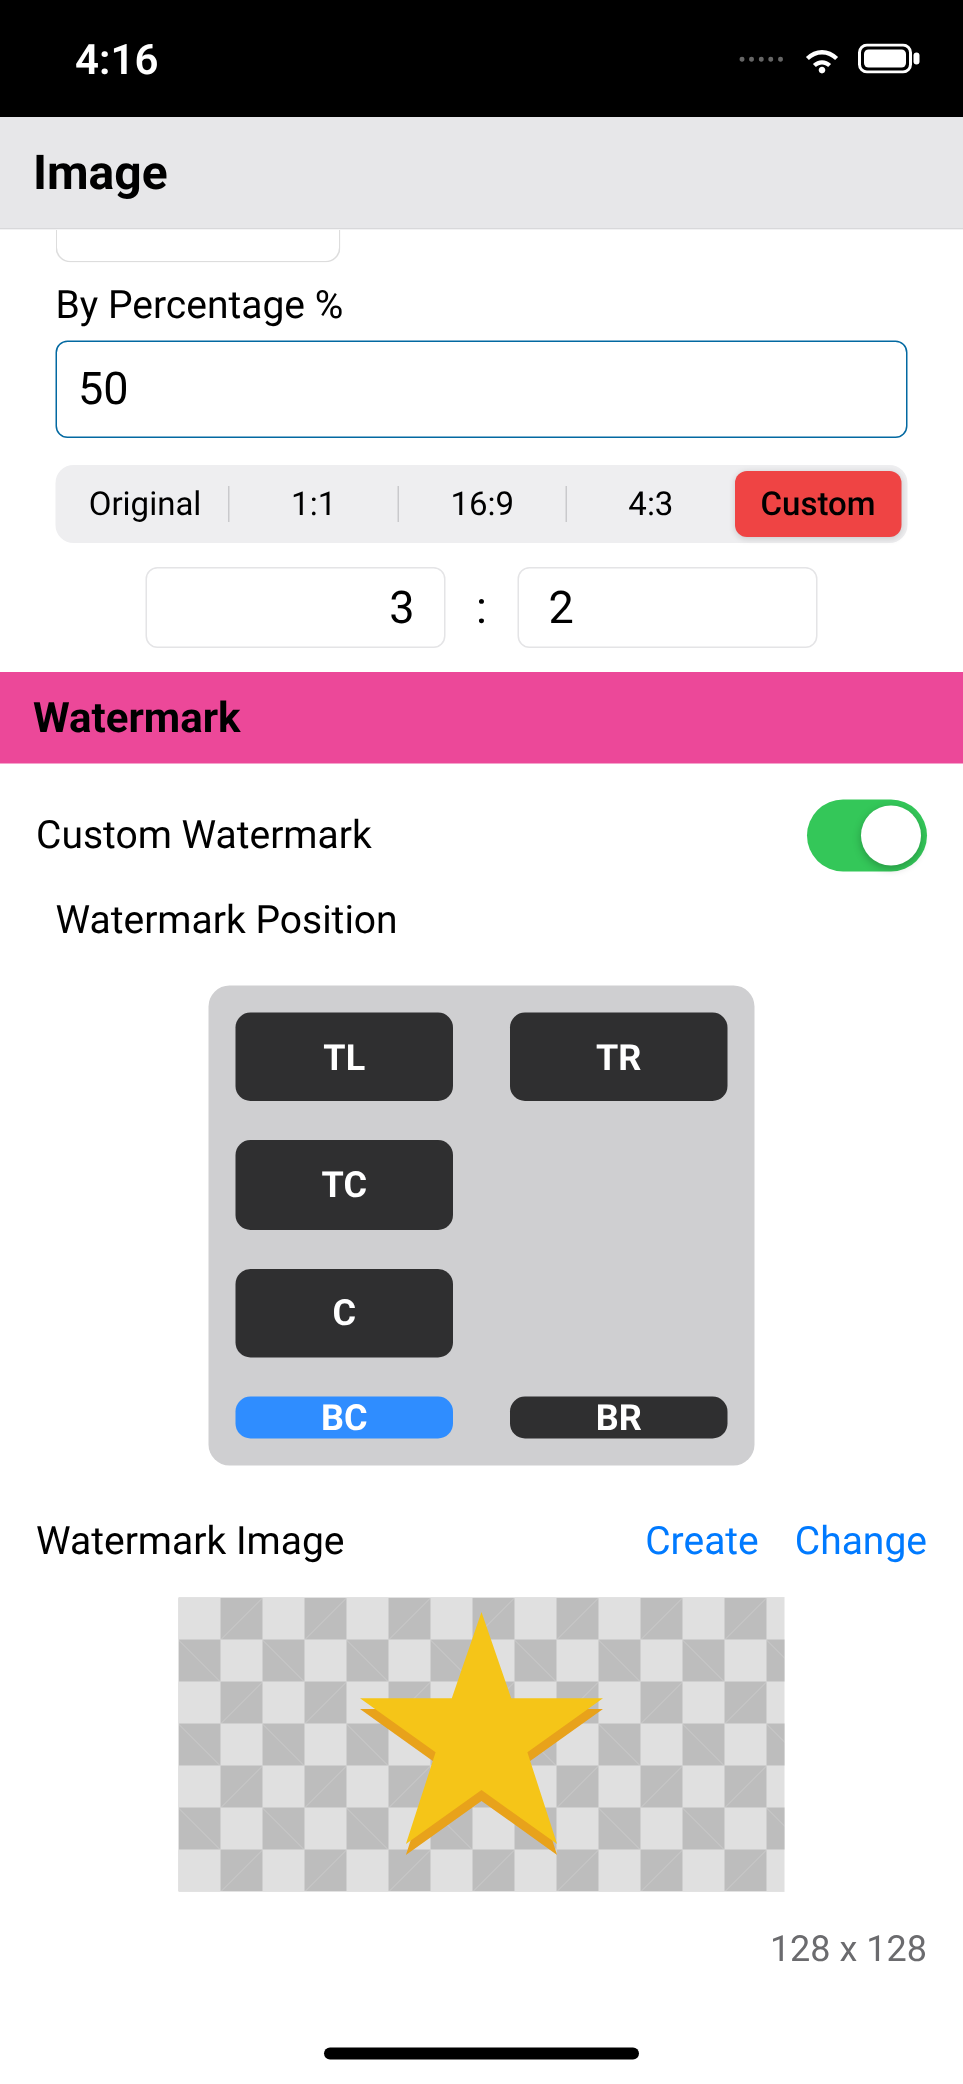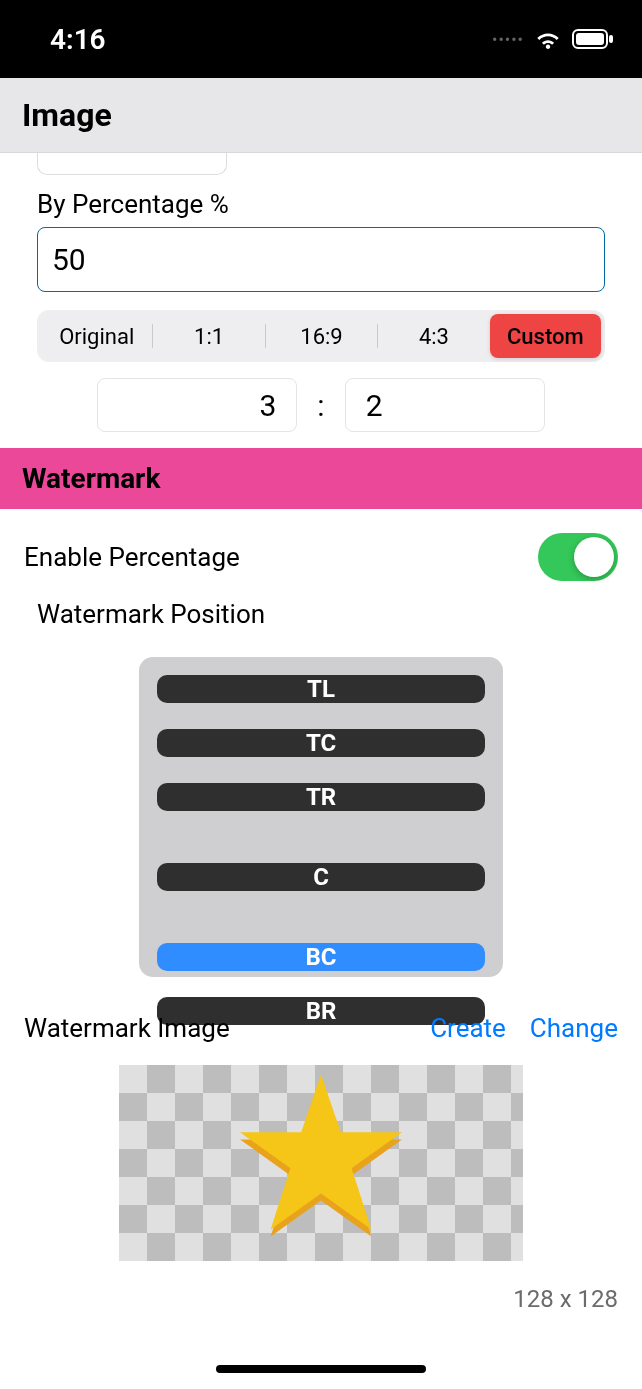--- a/index.html
+++ b/index.html
@@ -25,21 +25,21 @@
   .segmented .seg-sep { width: 1px; height: 24px; background: #c9c9cc; }
   .ratio-row { display: flex; align-items: center; justify-content: center; gap: 20px; margin-bottom: 16px; }
   .ratio-input { background: #fff; border: 1px solid #e4e4e6; border-radius: 8px; width: 200px; height: 54px; font-size: 30px; text-align: right; padding: 0 20px; display: flex; align-items: center; justify-content: flex-end; }
   .ratio-colon { font-size: 30px; font-weight: 400; }
   .section-header { background: #ec4899; padding: 14px 22px; font-size: 28px; font-weight: 700; margin-top: 16px; }
   .toggle-row { display: flex; align-items: center; justify-content: space-between; padding: 24px 24px 10px 24px; }
   .toggle-label { font-size: 26px; }
   .toggle { width: 80px; height: 48px; border-radius: 24px; background: #34c759; position: relative; cursor: pointer; }
   .toggle .knob { position: absolute; right: 4px; top: 4px; width: 40px; height: 40px; border-radius: 20px; background: #fff; box-shadow: 0 2px 6px rgba(0,0,0,0.25); }
   .pos-grid-wrap { display: flex; justify-content: center; padding: 20px 0 6px 0; }
-  .pos-grid { background: #cfcfd1; border-radius: 14px; width: 364px; height: 320px; display: grid; grid-template-columns: 1fr; grid-template-rows: 1fr 1fr 1fr; gap: 26px 38px; padding: 18px; }
+  .pos-grid { background: #cfcfd1; border-radius: 14px; width: 364px; height: 320px; display: grid; grid-template-columns: 1fr 1fr; grid-template-rows: 1fr 1fr 1fr; gap: 26px 38px; padding: 18px; }
   .pos-cell { background: #2f2f30; color: #fff; font-size: 24px; font-weight: 700; border-radius: 10px; display: flex; align-items: center; justify-content: center; cursor: pointer; }
   .pos-cell.empty { background: transparent; cursor: default; }
   .pos-cell.selected { background: #2f8dff; }
   .wm-image-row { display: flex; align-items: center; justify-content: space-between; padding: 30px 24px 10px 24px; }
   .wm-image-label { font-size: 26px; }
   .link-btn { color: #007aff; font-size: 26px; font-weight: 400; cursor: pointer; margin-left: 24px; }
   .wm-preview-wrap { display: flex; justify-content: center; padding: 12px 0; }
   .wm-preview { width: 404px; height: 196px; position: relative; display: flex; align-items: center; justify-content: center; background-color: #e0e0e0; background-image:
       linear-gradient(45deg, #bdbdbd 25%, transparent 25%),
       linear-gradient(-45deg, #bdbdbd 25%, transparent 25%),
@@ -107,35 +107,35 @@
       <div class="ratio-row">
         <div class="ratio-input">3</div>
         <div class="ratio-colon">:</div>
         <div class="ratio-input" style="text-align:left; justify-content:flex-start;">2</div>
       </div>
     </div>
 
     <div class="section-header">Watermark</div>
 
     <div class="toggle-row">
-      <div class="toggle-label">Enable Percentage</div>
+      <div class="toggle-label">Custom Watermark</div>
       <div class="toggle">
         <div class="knob"></div>
       </div>
     </div>
 
     <div class="section-pad">
       <div class="label" style="margin-top:8px;">Watermark Position</div>
     </div>
 
     <div class="pos-grid-wrap">
       <div class="pos-grid">
         <div class="pos-cell">TL</div>
+        <div class="pos-cell">TR</div>
         <div class="pos-cell">TC</div>
-        <div class="pos-cell">TR</div>
         <div class="pos-cell empty"></div>
         <div class="pos-cell">C</div>
         <div class="pos-cell empty"></div>
         <div class="pos-cell selected">BC</div>
         <div class="pos-cell">BR</div>
       </div>
     </div>
 
     <div class="wm-image-row">
       <div class="wm-image-label">Watermark Image</div>

